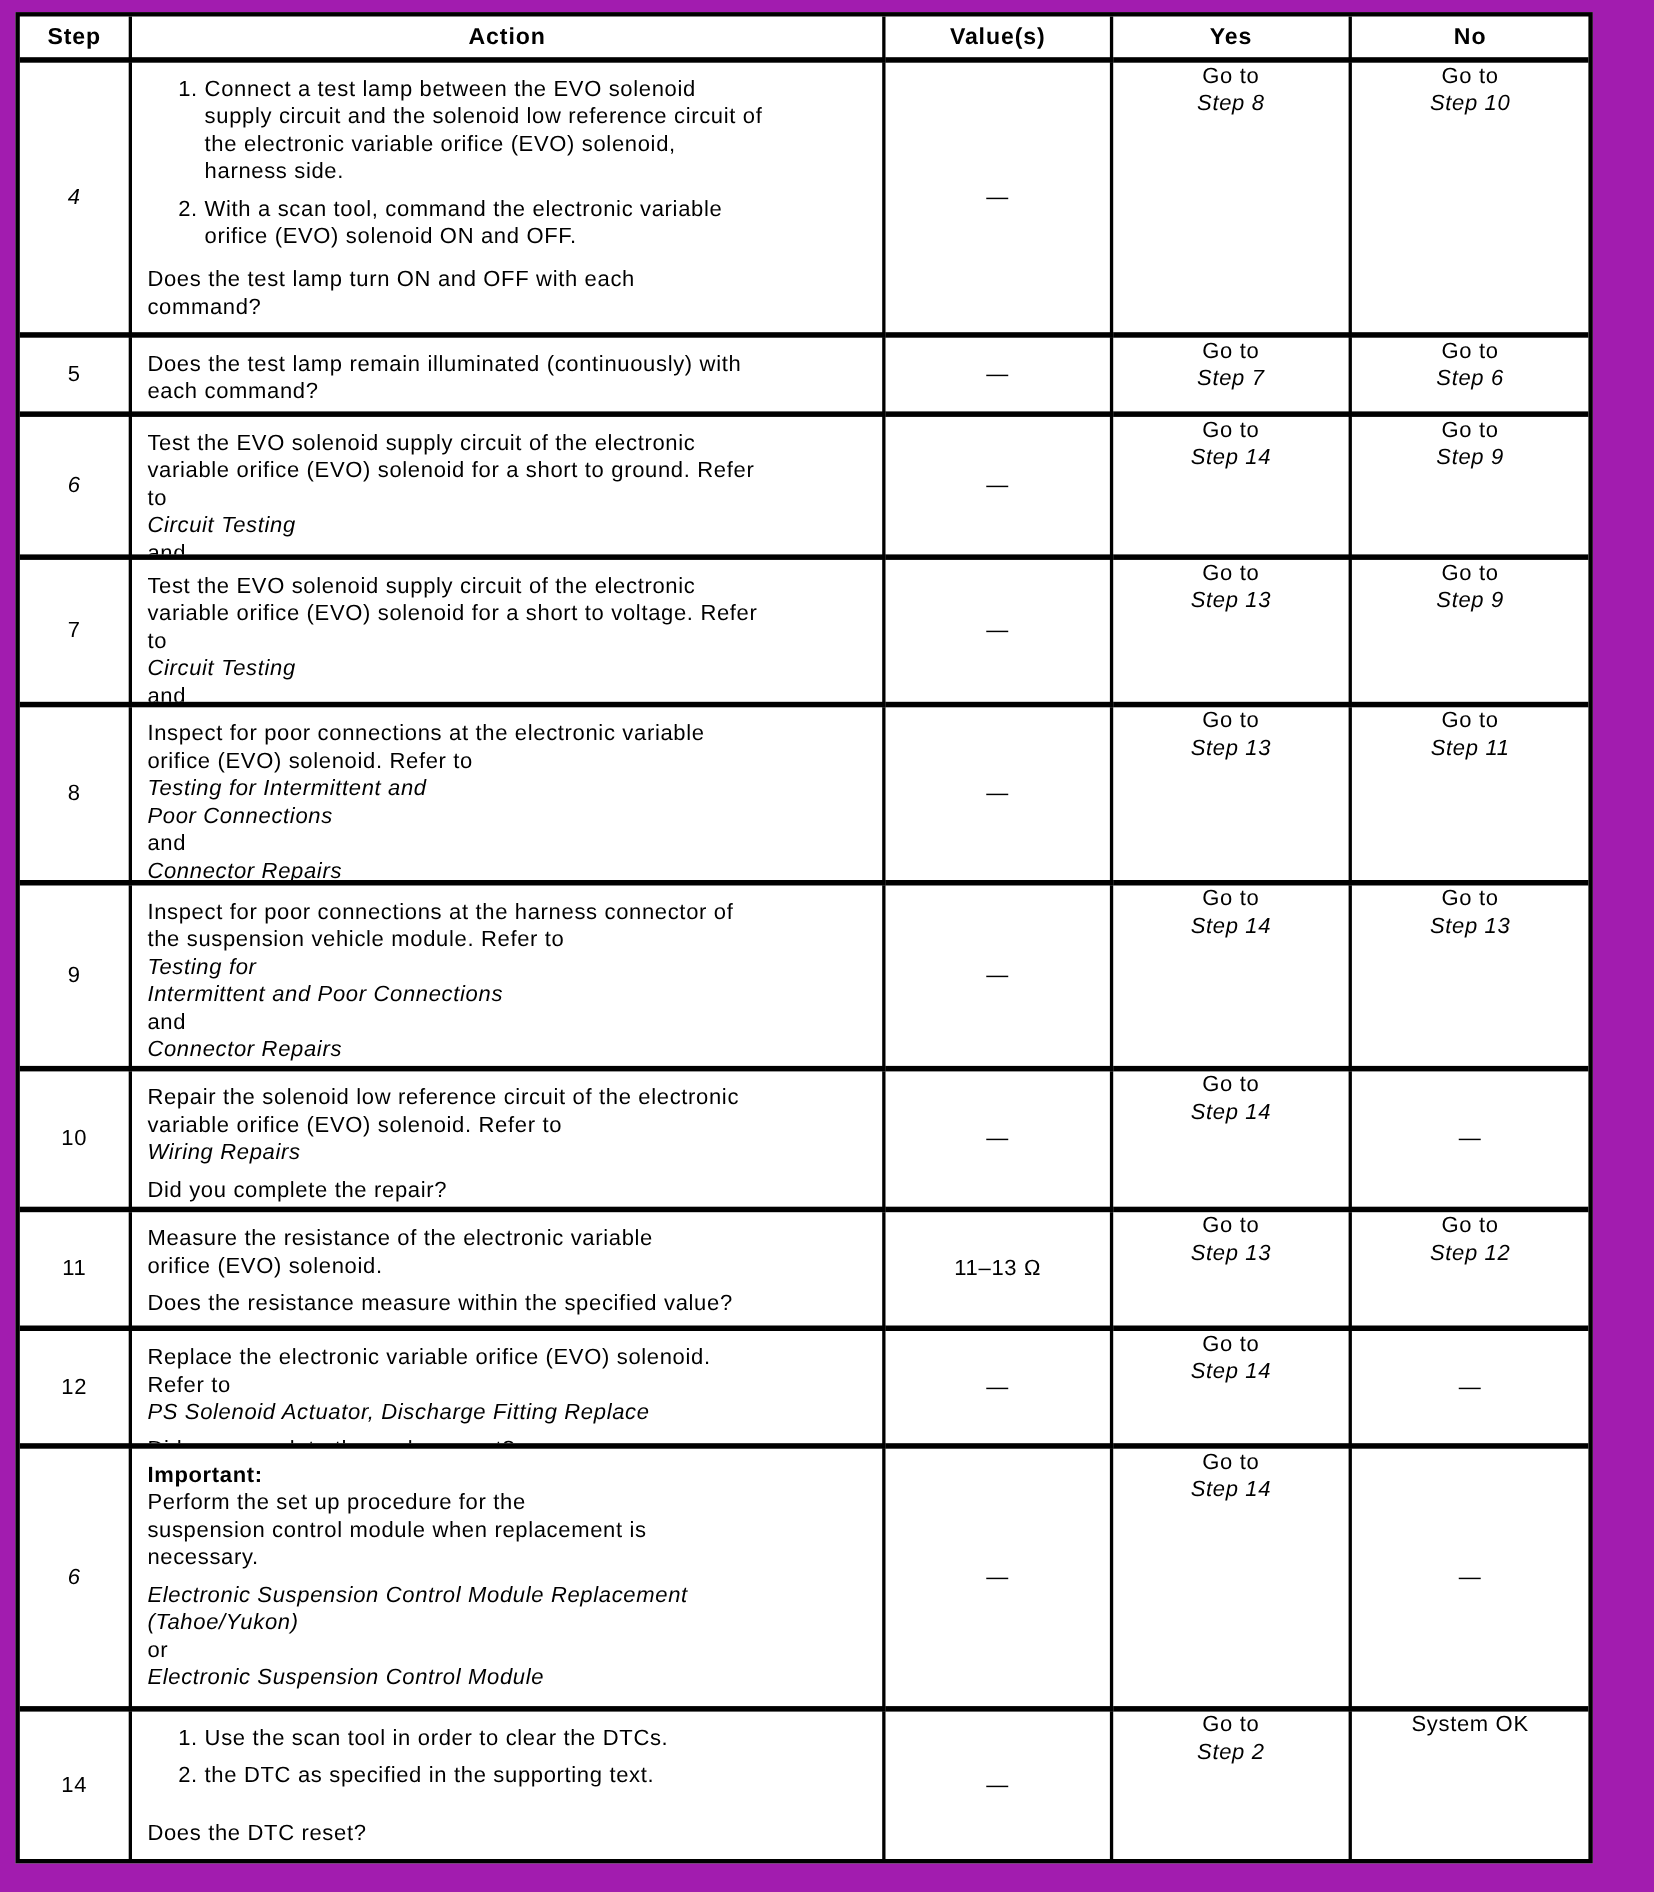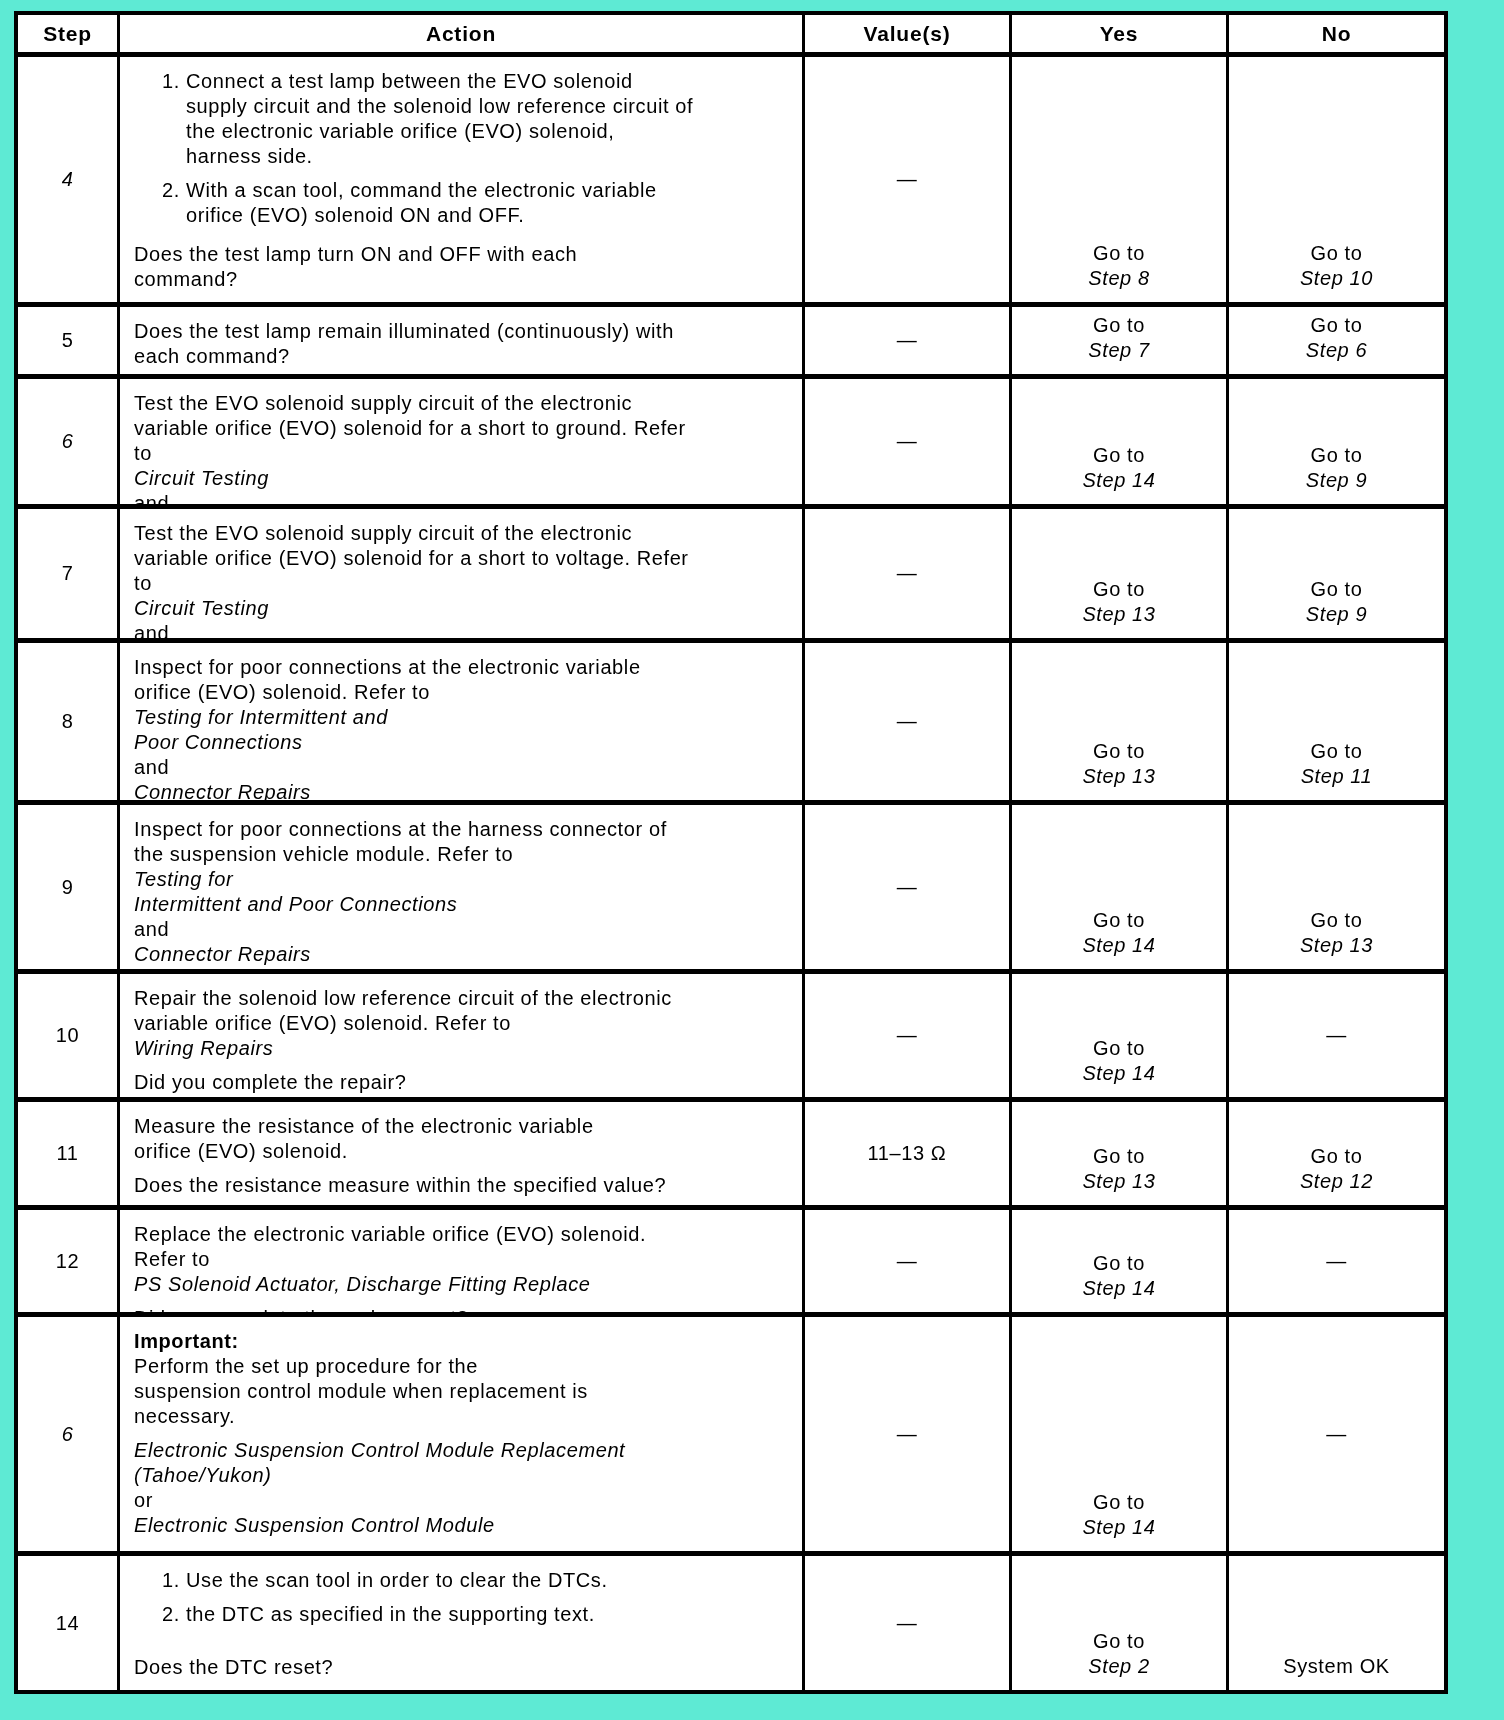--- a/index.html
+++ b/index.html
@@ -4,21 +4,21 @@
 <style>
   html, body {
     margin: 0;
     padding: 0;
     background: #ffffff;
   }
   .page {
     position: relative;
     width: 1504px;
     height: 1720px;
-    background: #5eead4;
+    background: #a21caf;
     font-family: "Liberation Sans", "DejaVu Sans", sans-serif;
     color: #000000;
     overflow: hidden;
   }
   .dtc-table {
     position: absolute;
     left: 14px;
     top: 11px;
     display: grid;
     grid-template-columns: 102px 685px 207px 217px 215px;
@@ -72,21 +72,21 @@
   .line { white-space: nowrap; }
   .run.it { font-style: italic; }
   .run.b  { font-weight: bold; }
   .value-cell {
     align-items: center;
     justify-content: center;
     text-align: center;
   }
   .goto-cell {
     justify-content: center;
-    align-items: flex-end;
+    align-items: flex-start;
     padding-bottom: 11px;
     text-align: center;
   }
   .goto-cell.v-mid {
     align-items: center;
     padding-bottom: 0;
   }
 </style>
 </head>
 <body>

